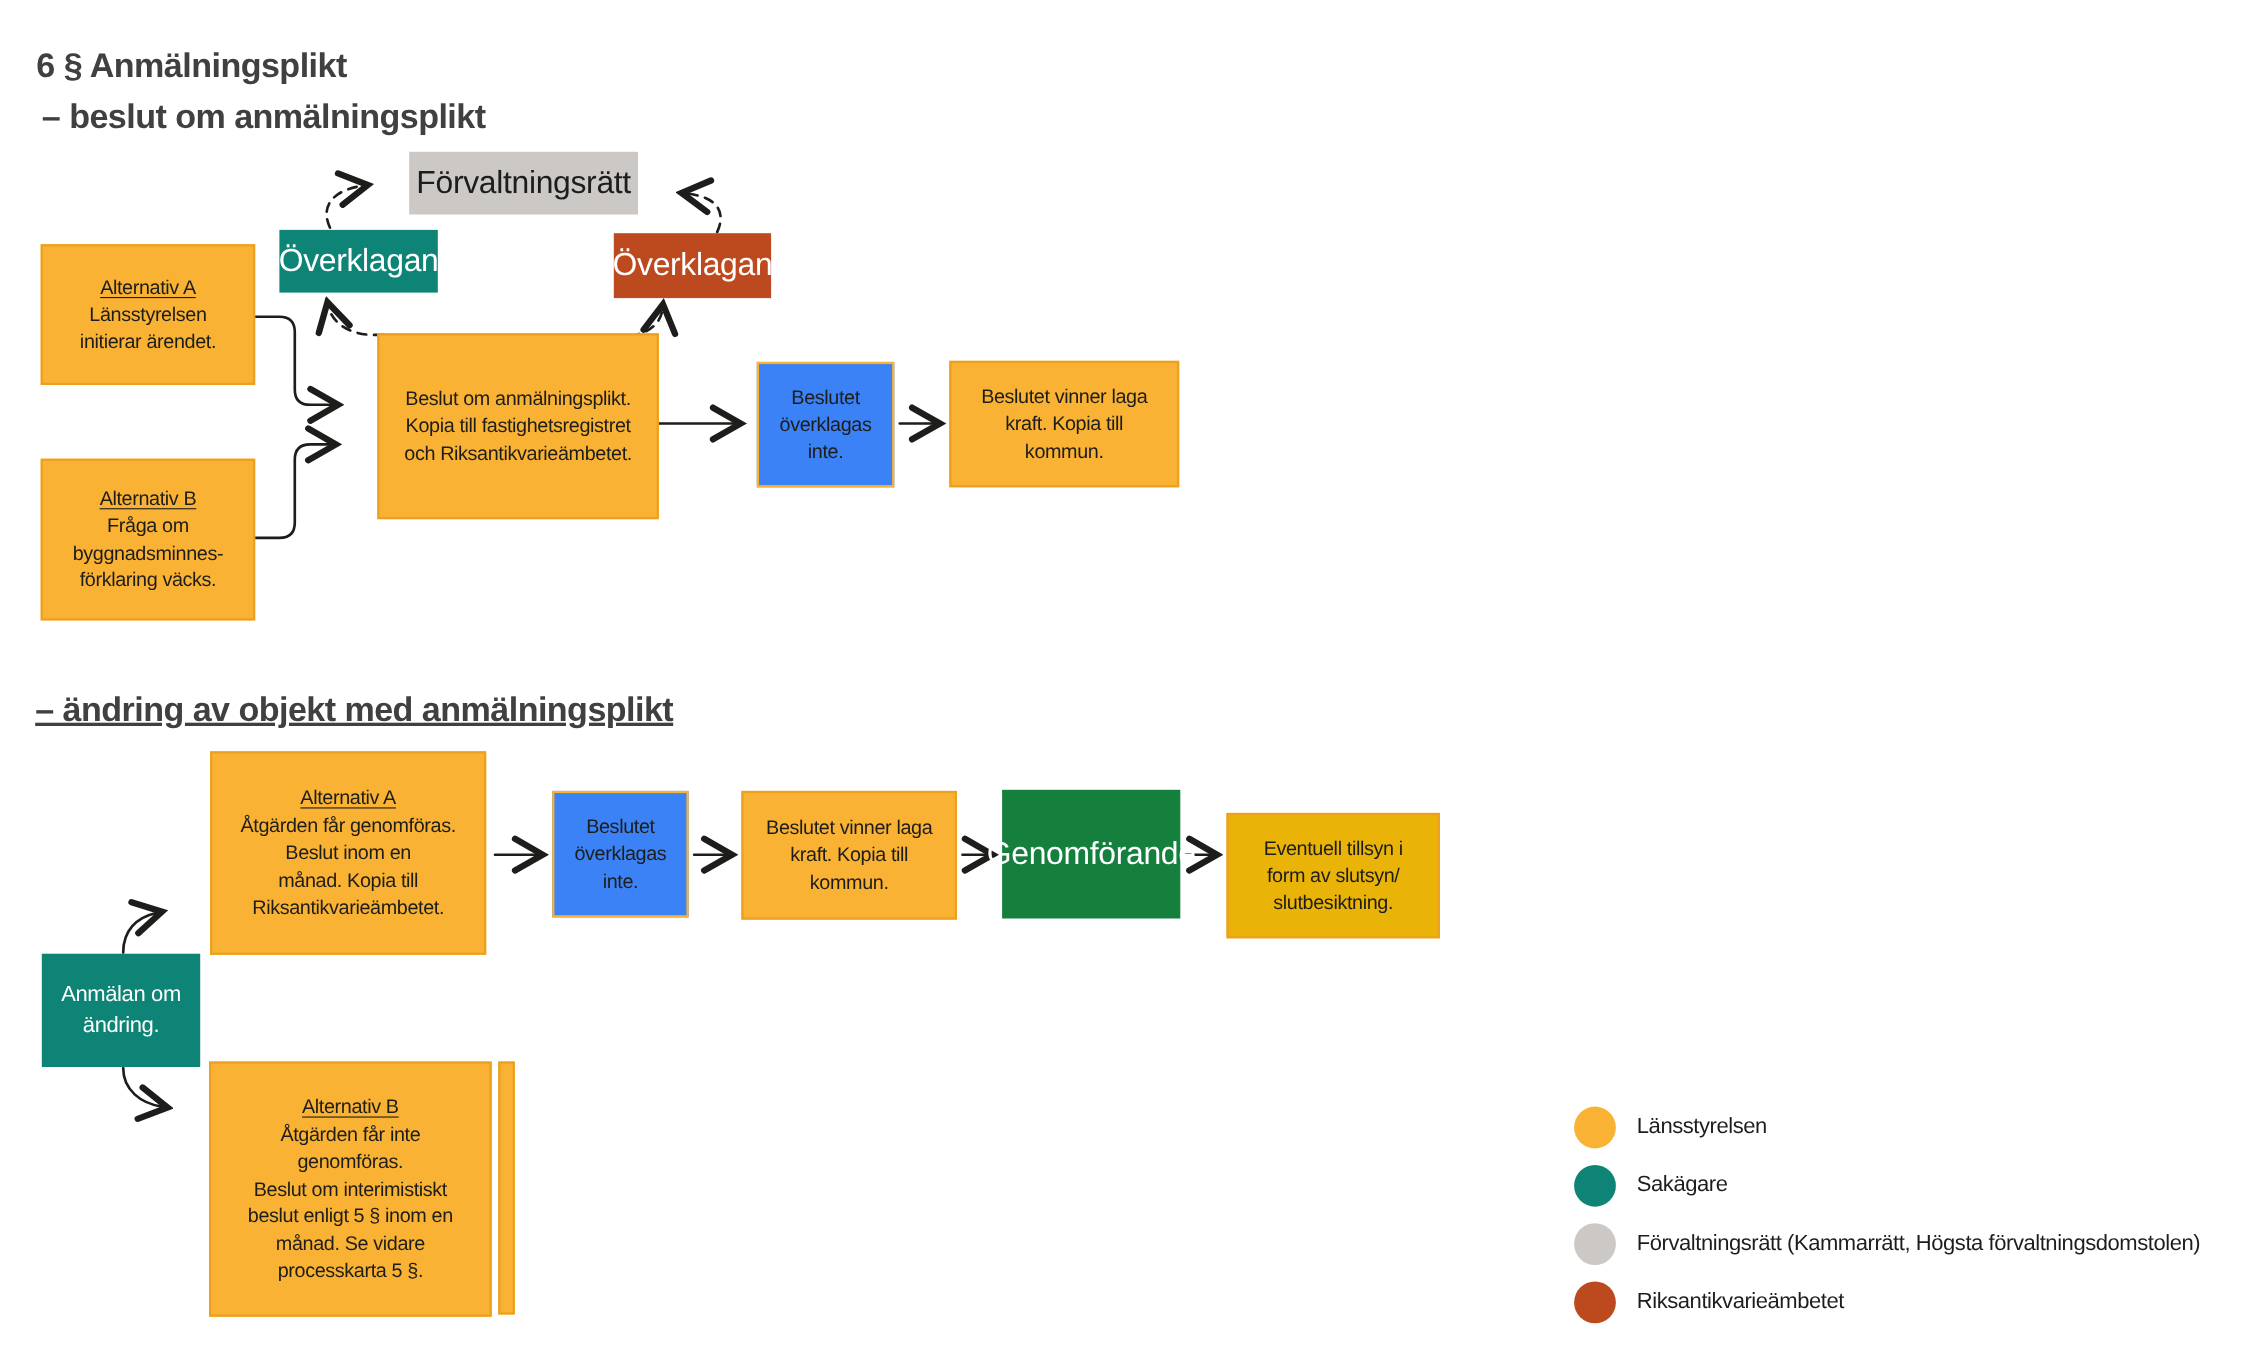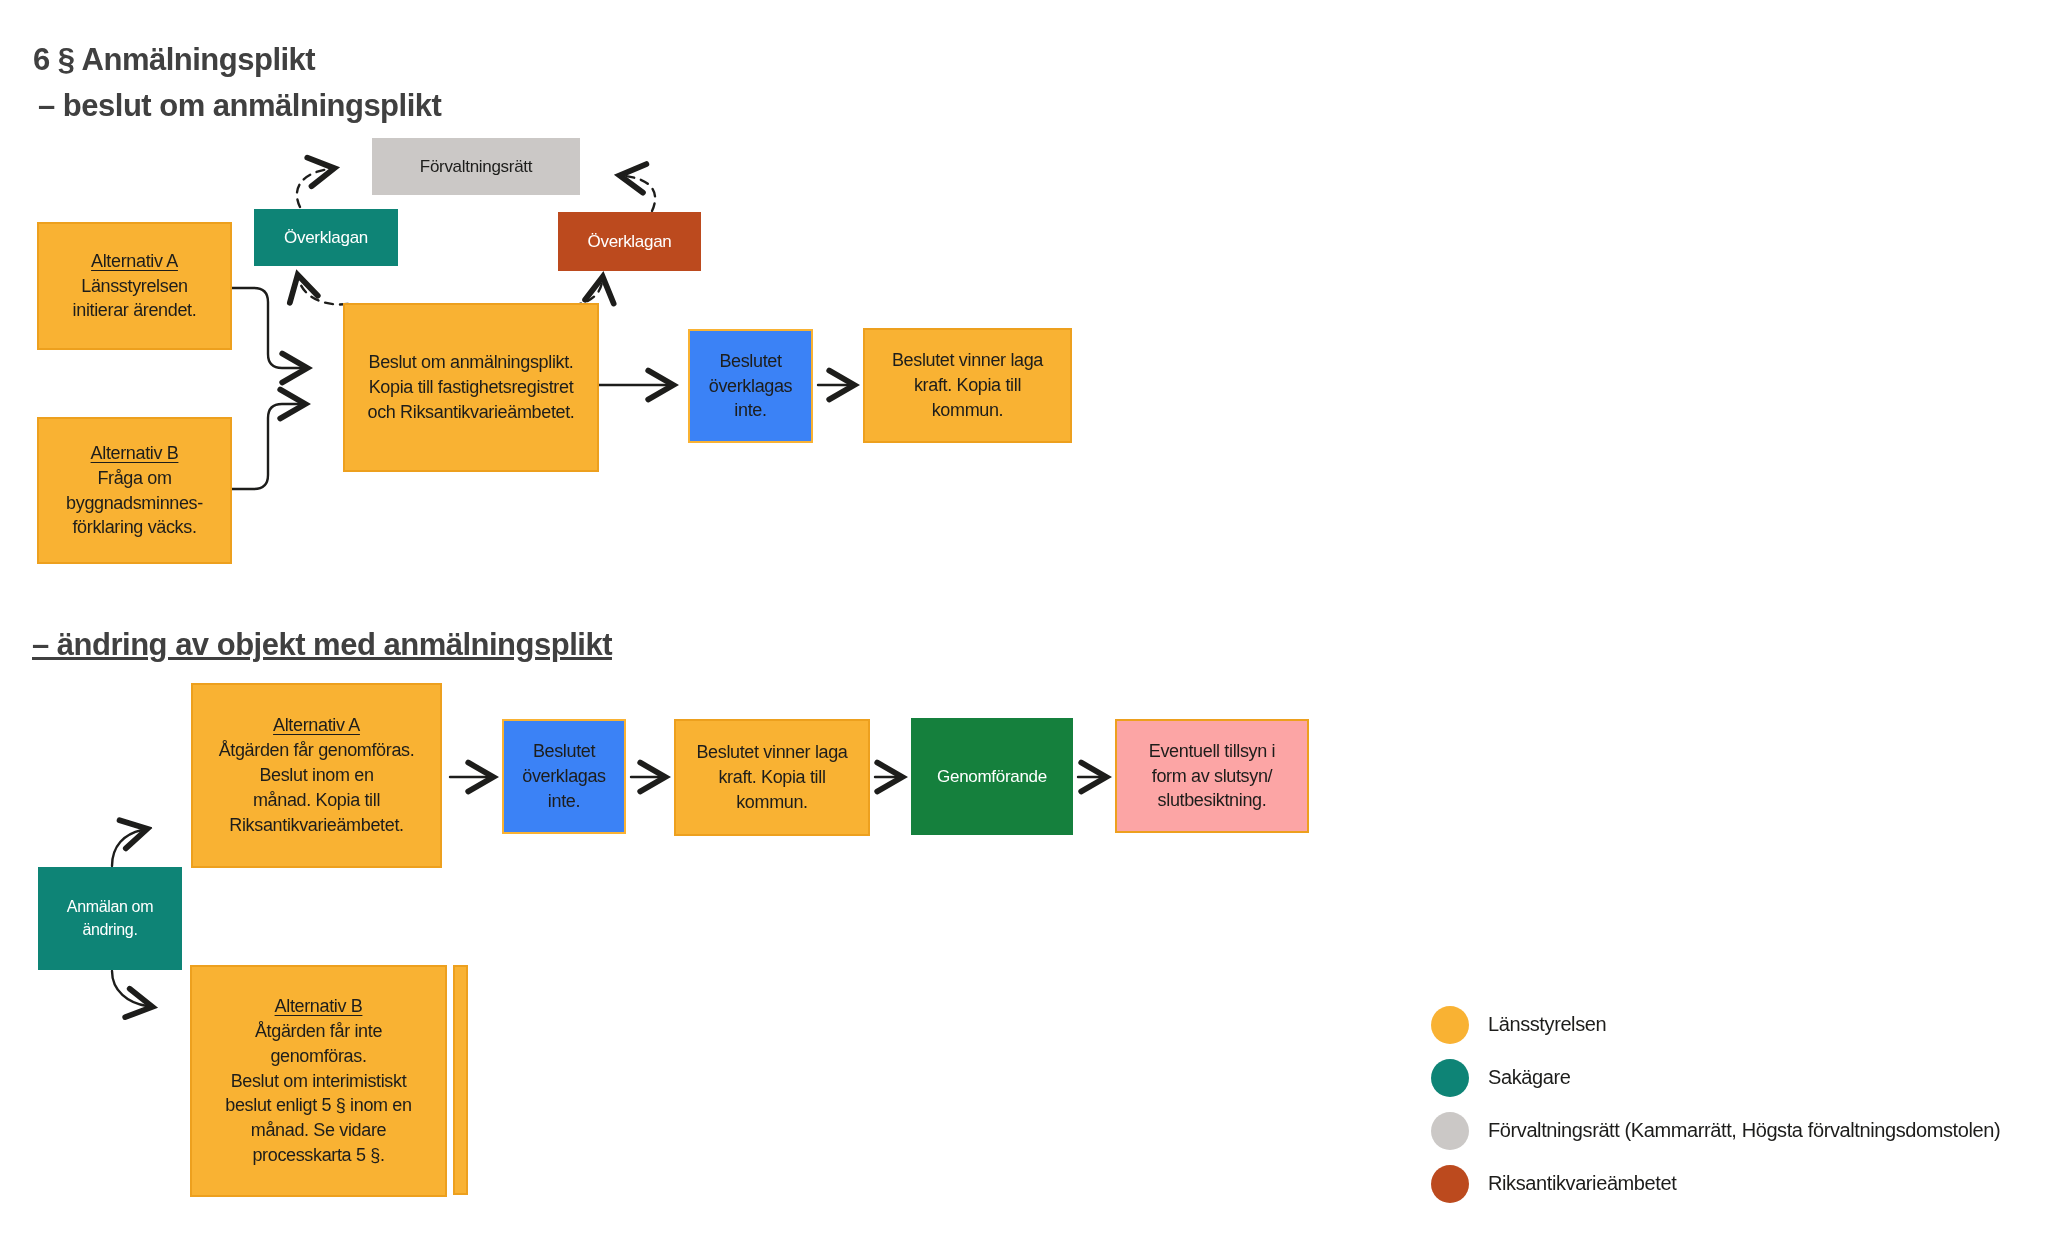--- a/index.html
+++ b/index.html
@@ -20,39 +20,39 @@
     position:absolute;display:flex;flex-direction:column;
     align-items:center;justify-content:center;text-align:center;
     font-size:18px;line-height:1.38;letter-spacing:-0.35px;
     white-space:pre;box-sizing:border-box;
   }
   .node .hd{text-decoration:underline;text-underline-offset:3px;}
   .orange{border:2px solid #eda01e;}
   .whitebox{background:#3b82f6;border:2px solid;}
   .flat{border:none;}
   .light{color:#ffffff;}
-  .label{font-size:17px;letter-spacing:-0.3px;}
+  .label{font-size:29px;letter-spacing:-0.3px;}
 
   
   #n-forv {left:372px;top:138px;width:208px;height:57px;}
   #n-over-l{left:254px;top:209px;width:144px;height:57px;}
   #n-over-r{left:558px;top:212px;width:143px;height:59px;}
   #n-alta1 {left:37px; top:222px;width:195px;height:128px;}
   #n-altb1 {left:37px; top:417px;width:195px;height:147px;}
   #n-beslut{left:320px;top:303px;width:256px;height:169px;margin-left:23px;}
   #n-ej1   {left:688px;top:329px;width:125px;height:114px;}
   #n-laga1 {left:863px;top:328px;width:209px;height:115px;}
 
   
   #n-alta2 {left:191px;top:683px;width:251px;height:185px;}
   #n-ej2   {left:502px;top:719px;width:124px;height:115px;}
   #n-laga2 {left:674px;top:719px;width:196px;height:117px;}
   #n-genom {left:911px;top:718px;width:162px;height:117px;}
   #n-tillsyn{left:1115px;top:719px;width:194px;height:114px;}
-  #n-anmalan{left:38px;top:867px;width:144px;height:103px;font-size:16px;}
+  #n-anmalan{left:38px;top:867px;width:144px;height:103px;font-size:20px;}
   #n-altb2 {left:190px;top:965px;width:257px;height:232px;}
   #n-strip {left:453px;top:965px;width:15px;height:230px;}
 
   .arrows{position:absolute;left:0;top:0;pointer-events:none;}
 
   .legend{position:absolute;left:1431px;top:998px;}
   .lrow{display:flex;align-items:center;height:53px;}
   .dot{width:38px;height:38px;border-radius:50%;flex:0 0 38px;}
   .llabel{margin-left:19px;font-size:20px;letter-spacing:-0.4px;white-space:nowrap;}
 </style>
@@ -133,21 +133,21 @@
 <div class="node whitebox" id="n-ej2" style="border-color: rgb(249, 178, 51);">Beslutet
 överklagas
 inte.</div>
 
 <div class="node orange" id="n-laga2" style="background: rgb(249, 178, 51);">Beslutet vinner laga
 kraft. Kopia till
 kommun.</div>
 
 <div class="node flat label light" id="n-genom" style="background: #15803d;">Genomförande</div>
 
-<div class="node orange" id="n-tillsyn" style="background: #fca5a5;">Eventuell tillsyn i
+<div class="node orange" id="n-tillsyn" style="background: #eab308; margin-top: 20px;">Eventuell tillsyn i
 form av slutsyn/
 slutbesiktning.</div>
 
 <div class="node flat light" id="n-anmalan" style="background: rgb(14, 132, 118);">Anmälan om
 ändring.</div>
 
 <div class="node orange" id="n-altb2" style="background: rgb(249, 178, 51);">
   <span class="hd">Alternativ B</span>
   <span class="bd">Åtgärden får inte
 genomföras.

